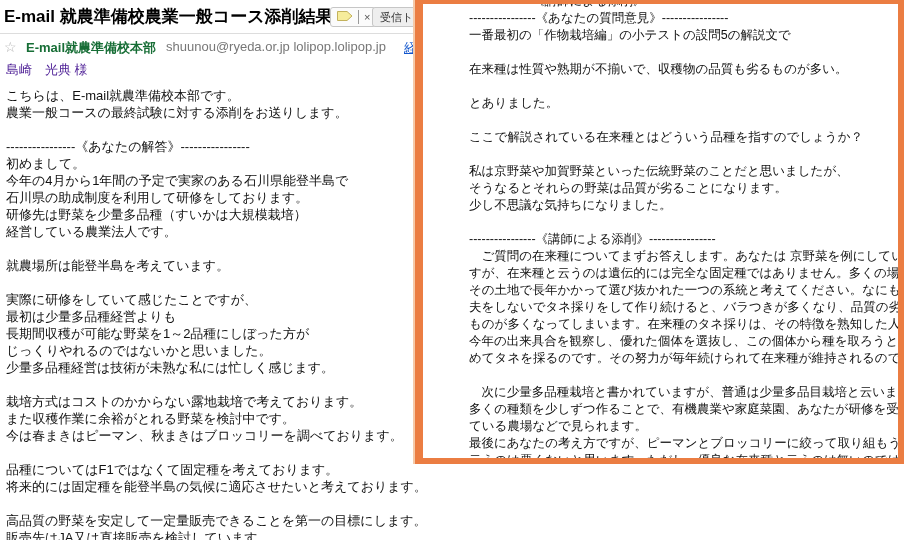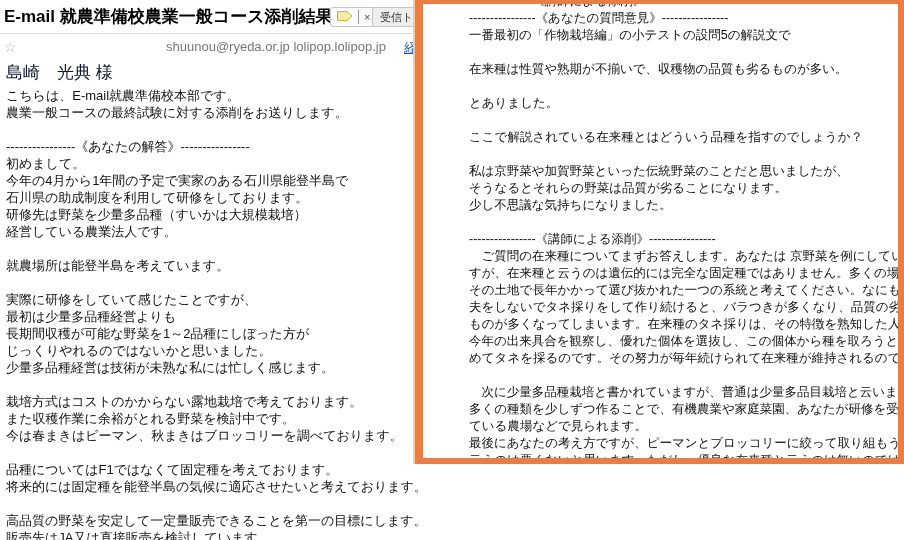--- a/index.html
+++ b/index.html
@@ -19,21 +19,21 @@
   .chip-close { font-size:11px; color:#555; line-height:1; }
   .chip-inbox { left:372px; background:#eeeeee; font-size:11px; color:#333; white-space:nowrap; padding:0 7px; }
   .rule { position:absolute; left:0; top:33px; width:418px; height:1px; background:#ddd; }
 
   .sender-row { position:absolute; left:0; top:38px; width:418px; height:18px; white-space:pre; font-size:13px; }
   .star { position:absolute; left:4px; top:1px; color:#b5b5b5; font-size:14px; cursor:pointer; }
   .sender-name { position:absolute; left:26px; top:1px; font-weight:bold; color:#176e36; }
   .sender-email { position:absolute; left:166px; top:1px; color:#777; }
   .via-link { position:absolute; left:404px; top:1px; color:#1155cc; text-decoration:underline; cursor:pointer; }
 
-  .recipient { position:absolute; left:6px; top:61px; font-size:17px; color:#0f172a; white-space:pre; }
+  .recipient { position:absolute; left:6px; top:61px; font-size:13px; color:#4c1d95; white-space:pre; }
 
   .email-body { position:absolute; left:6px; top:87px; width:410px;
                 font-size:13px; line-height:17px; color:#111; white-space:pre; }
 
   
   .right-panel { position:absolute; left:415px; top:0; width:489px; height:464px;
                  background:#fff; border:6px solid #EB7D42; border-top-width:4px; border-left-width:8px;
                  box-shadow:-2px 0 0 #F5C9A8; overflow:hidden;padding-left:39px; }
   .clip-line { height:6px; overflow:hidden; }
   .clip-line .inner { margin-top:-11px; margin-left:70px; font-size:12.5px; line-height:17px; color:#111; white-space:pre; }
@@ -59,20 +59,21 @@
         <span class="chip-close">×</span>
       </div>
 
       <div class="chip chip-inbox">受信トレイ</div>
     </div>
 
     <div class="rule"></div>
 
     <div class="sender-row">
       <span class="star">☆</span>
+      <span class="sender-name">E-mail就農準備校本部</span>
       <span class="sender-email">shuunou@ryeda.or.jp lolipop.lolipop.jp</span>
       <span class="via-link">経由</span>
     </div>
 
     <div class="recipient">島崎　光典 様</div>
 
     <div class="email-body">こちらは、E-mail就農準備校本部です。
 農業一般コースの最終試験に対する添削をお送りします。
 
 ----------------《あなたの解答》----------------

